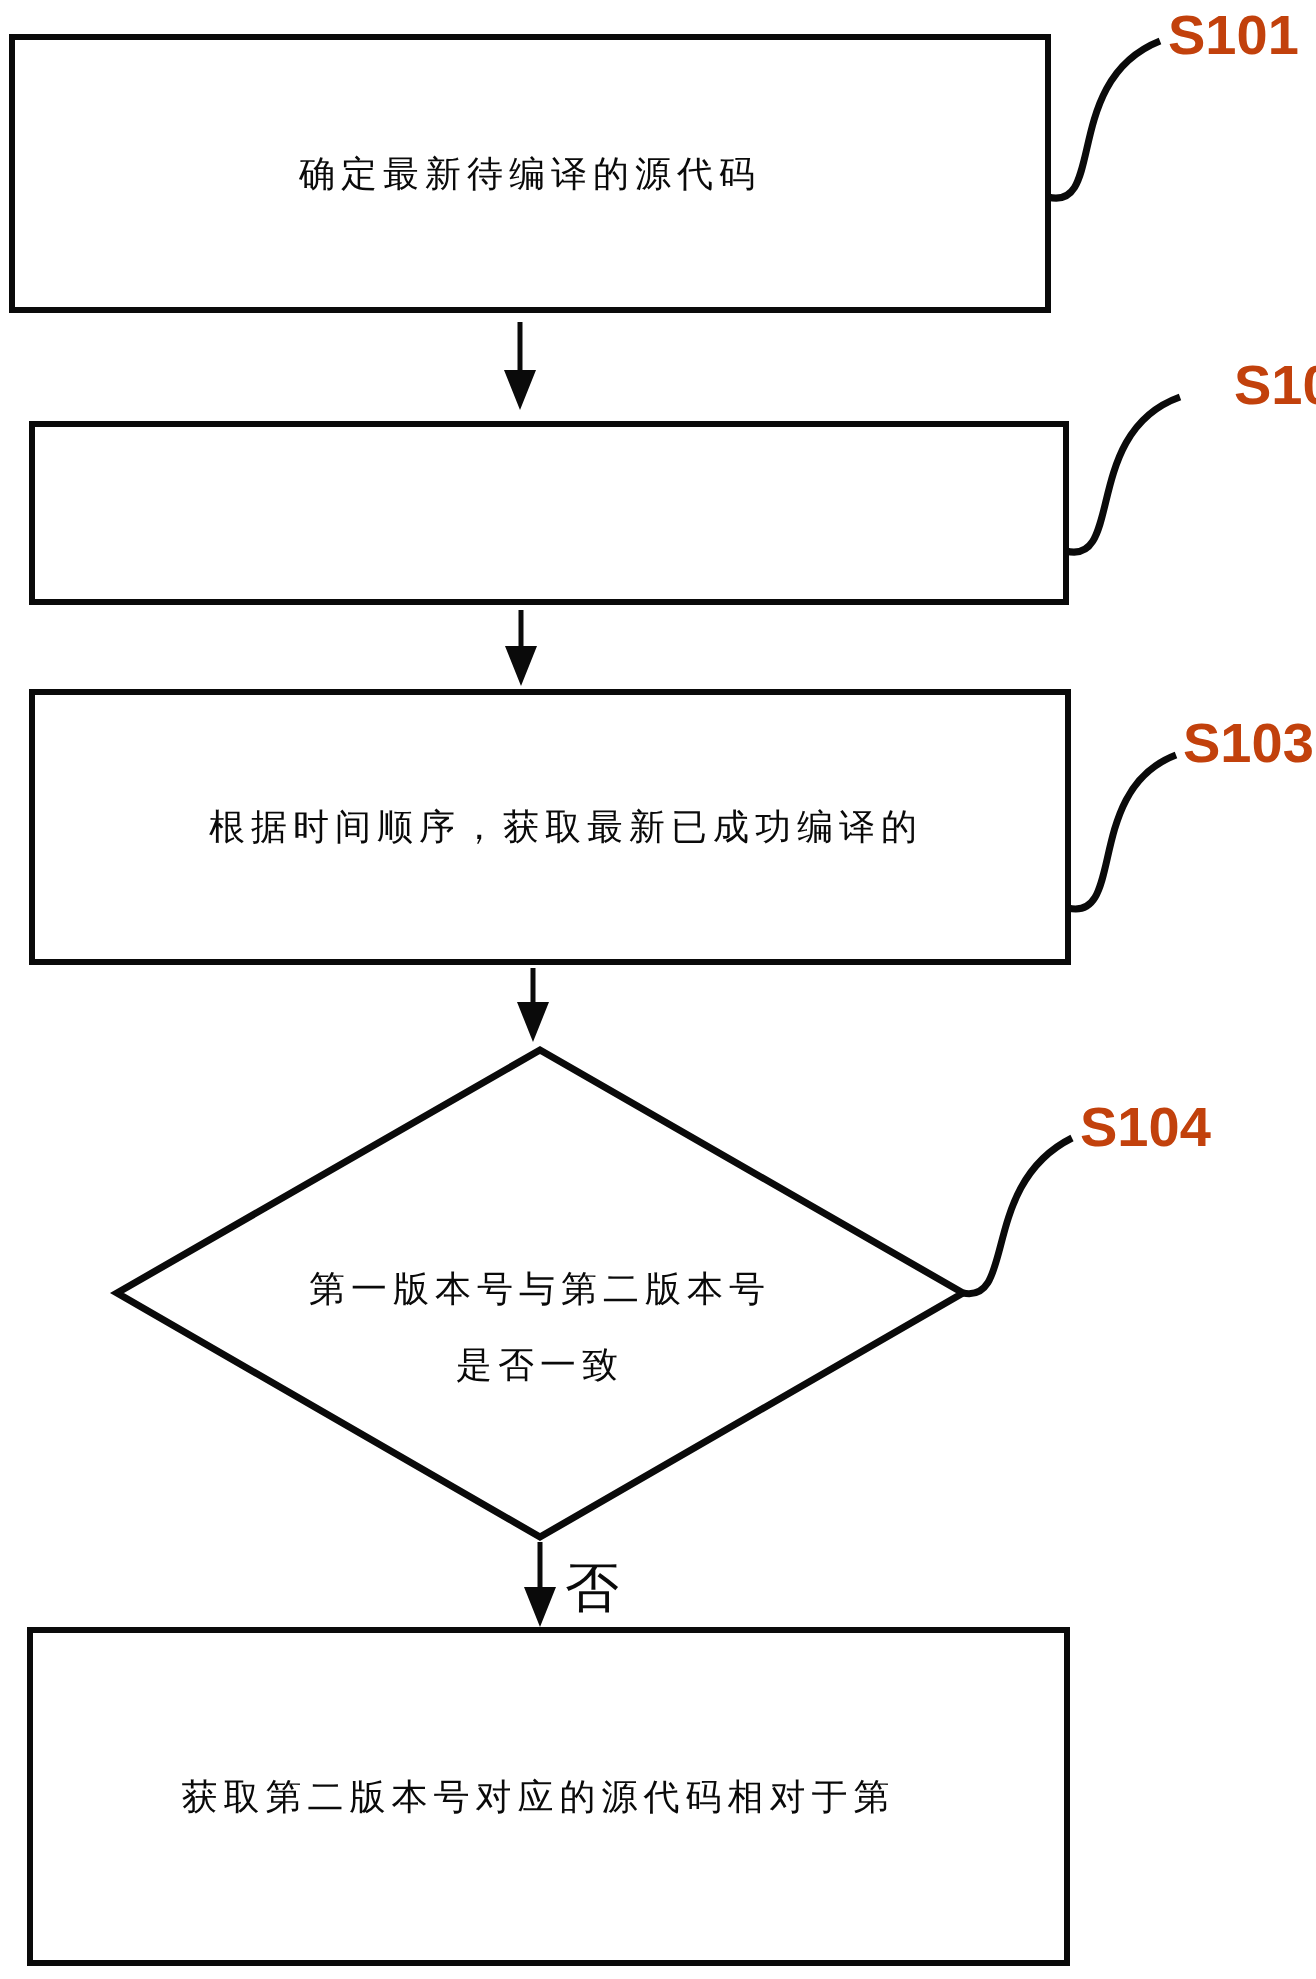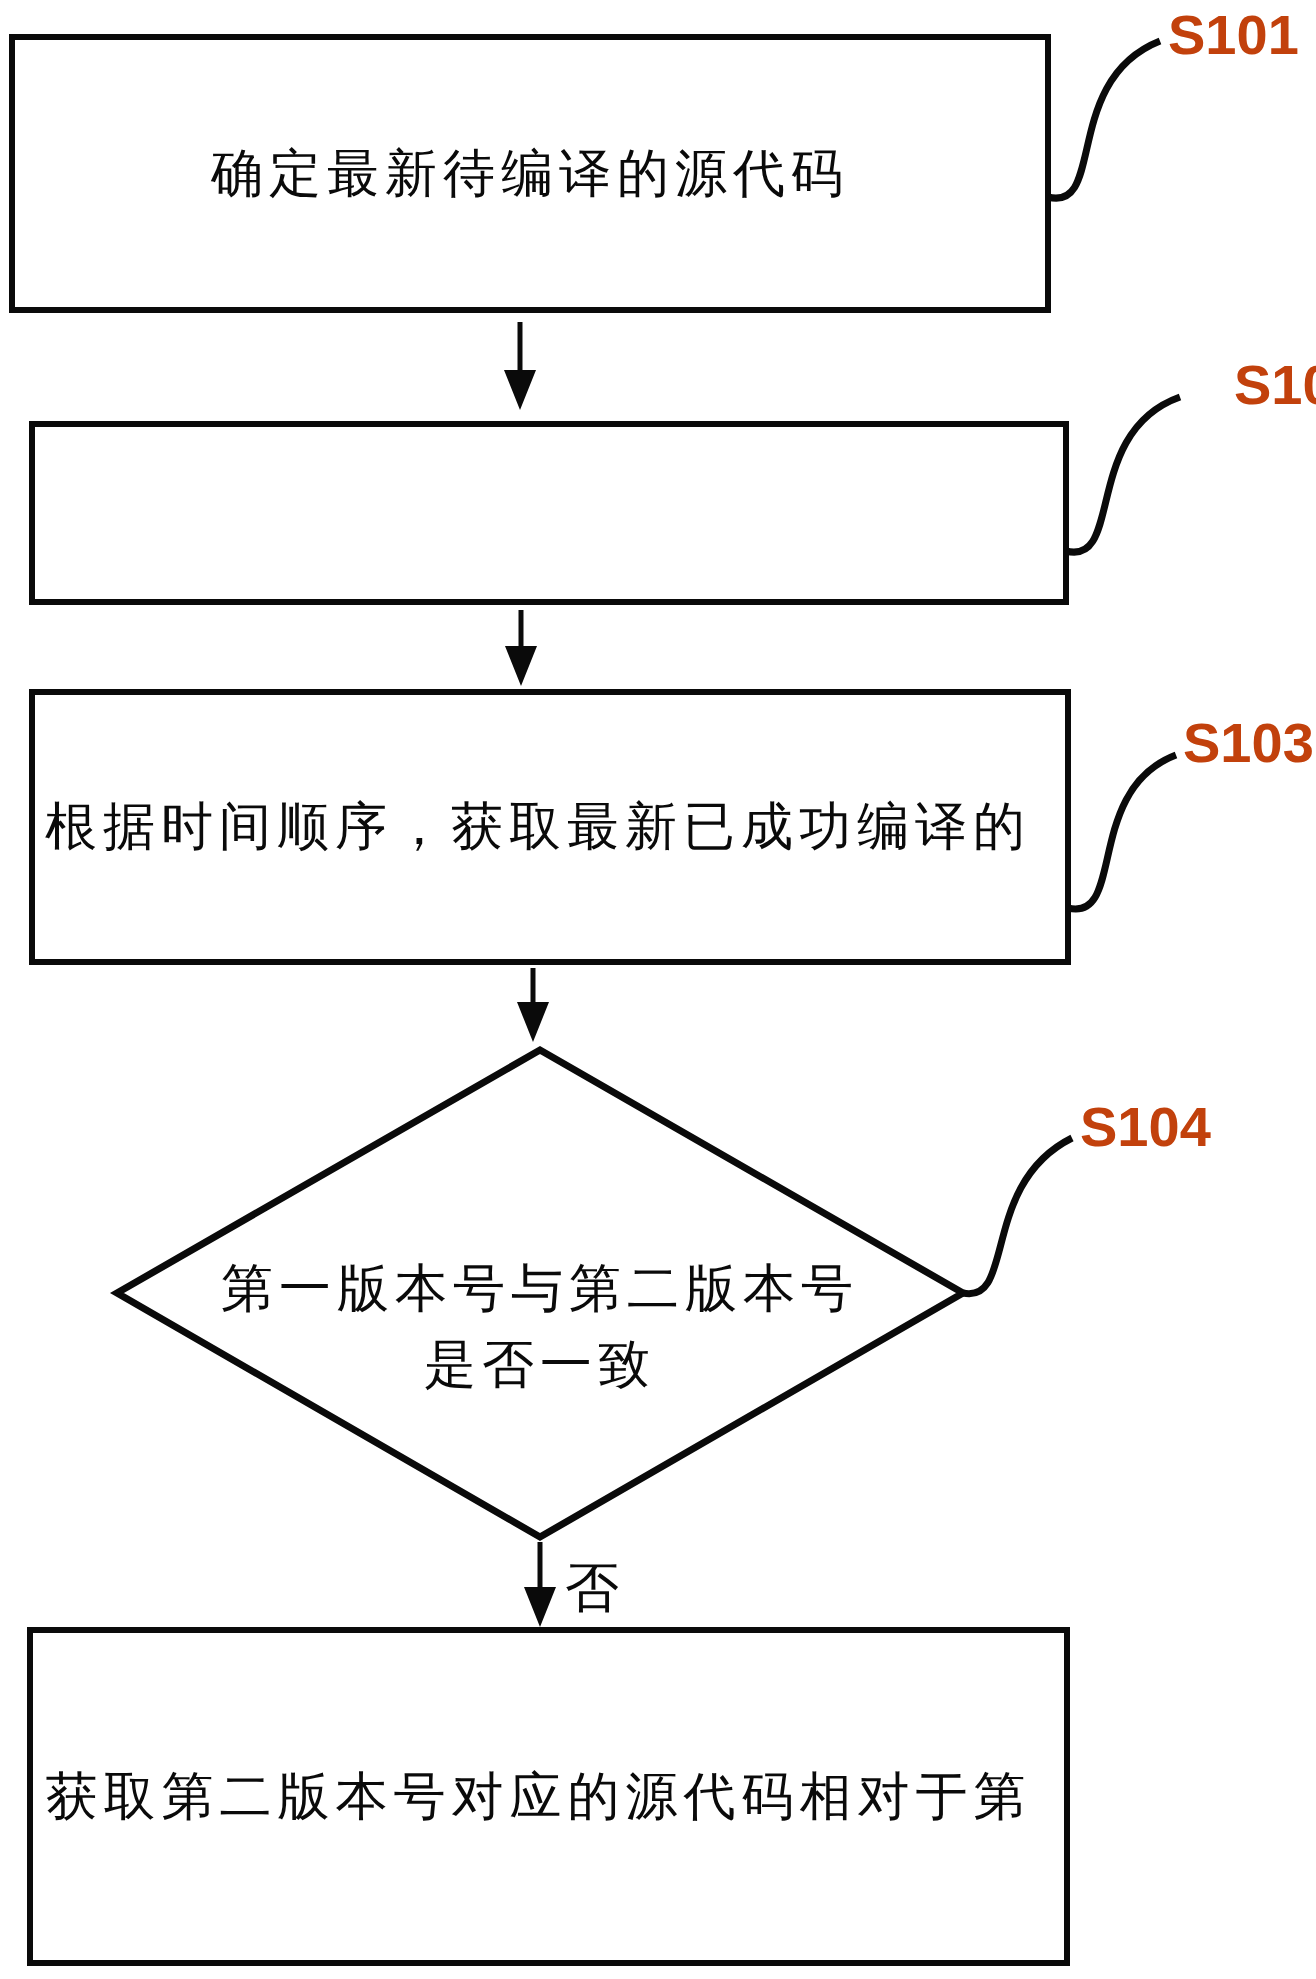--- a/index.html
+++ b/index.html
@@ -19,21 +19,21 @@
     left: 0;
     top: 0;
   }
   .cjk-text {
     position: absolute;
     display: flex;
     flex-direction: column;
     justify-content: center;
     text-align: center;
     font-family: "Liberation Serif", serif;
-    font-size: 52px;
+    font-size: 36px;
     line-height: 76px;
     letter-spacing: 6px;
     color: #0a0a0a;
     pointer-events: none;
   }
   .cjk-text span { display: block; white-space: nowrap; }
   .step-label {
     position: absolute;
     font-family: "Liberation Sans", sans-serif;
     font-size: 56px;
@@ -90,21 +90,21 @@
     <path d="M 1066 551 C 1124 566, 1082 432, 1180 397" fill="none" stroke="#0a0a0a" stroke-width="7"></path>
     <path d="M 1068 908 C 1126 922, 1084 790, 1176 755" fill="none" stroke="#0a0a0a" stroke-width="7"></path>
     <path d="M 963 1293 C 1016 1304, 980 1184, 1072 1138" fill="none" stroke="#0a0a0a" stroke-width="7"></path>
   </svg>
 
   <div class="cjk-text" style="left:12px; top:37px; width:1036px; height:273px;">
     <span>确定最新待编译的源代码</span>
   </div>
 
 
-  <div class="cjk-text" style="left:20px; top:692px; width:1036px; height:270px;">
+  <div class="cjk-text" style="left:48px; top:692px; width:1036px; height:270px;">
     <span>根据时间顺序，获取最新已成功编译的</span>
   </div>
 
   <div class="cjk-text" style="left:140px; top:1251px; width:800px;">
     <span>第一版本号与第二版本号</span>
     <span>是否一致</span>
   </div>
 
   <div class="cjk-text" style="left:20px; top:1630px; width:1037px; height:333px;text-align:center;">
     <span>获取第二版本号对应的源代码相对于第</span>

